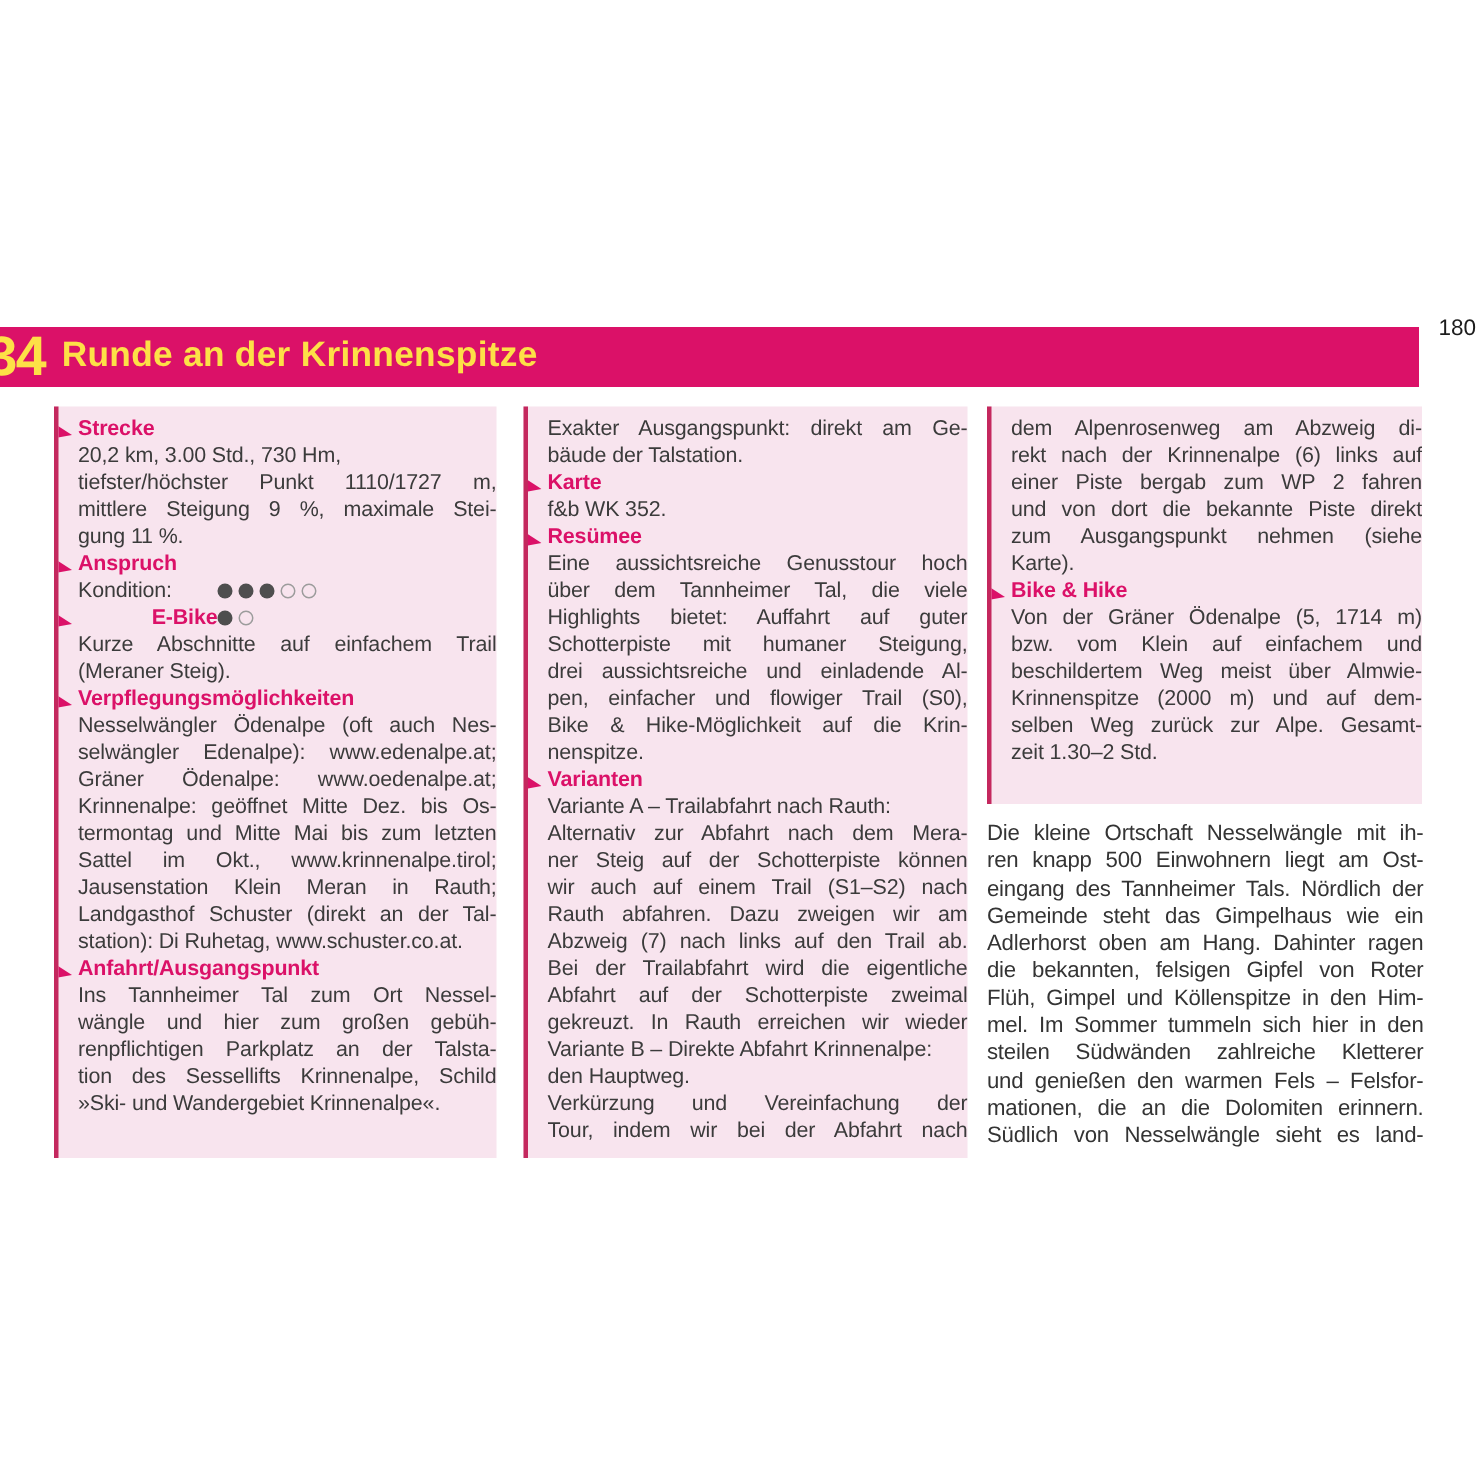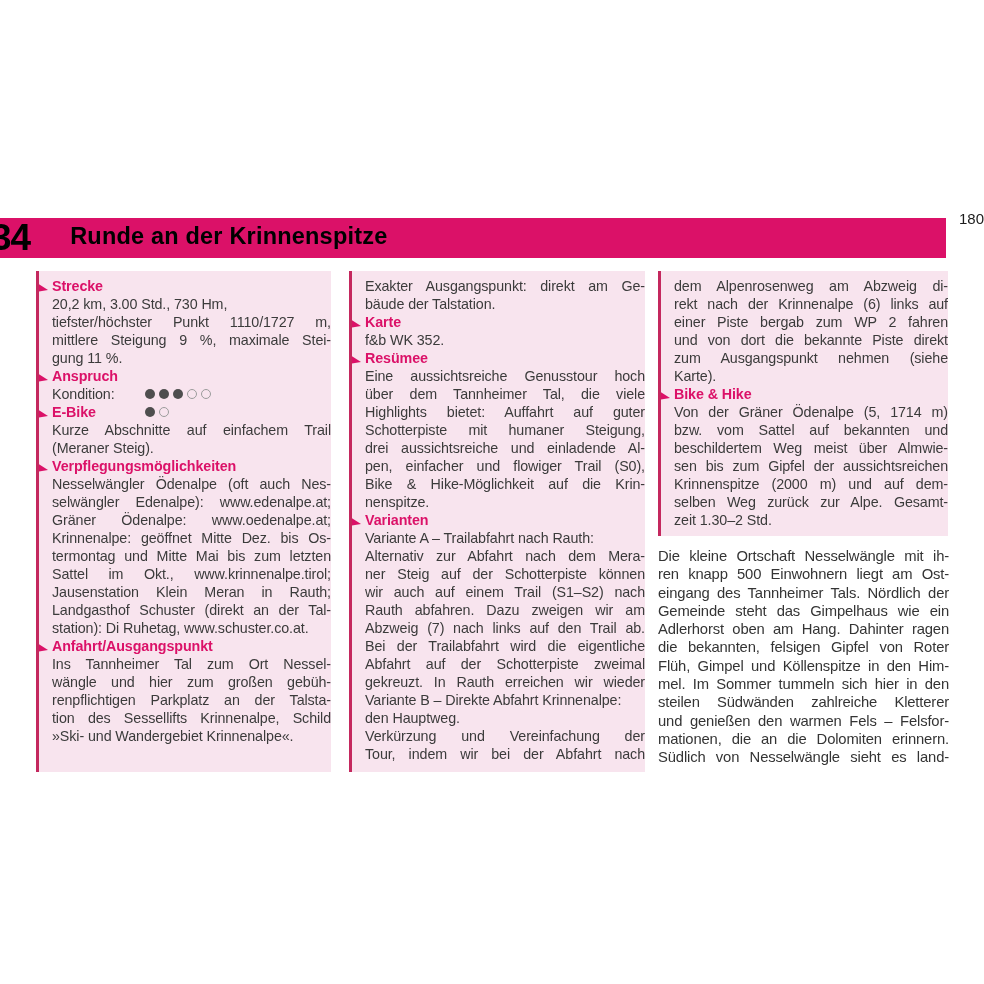--- a/index.html
+++ b/index.html
@@ -9,41 +9,41 @@
     font-family:"Liberation Sans", sans-serif;
     --accent:#DB1168;
     --linecol:#C4285E;
     --boxbg:#F8E4EE;
     --text:#3B3B3B;
   }
   .pagenum{position:absolute;left:959px;top:210px;font-size:15px;color:#1c1c1c;white-space:nowrap;}
   .titlebar{
     position:absolute;left:0;top:218px;width:946px;height:40px;
     background:var(--accent);display:flex;align-items:center;
-    overflow:hidden;color:#000000;font-weight:bold;gap:29px;
+    overflow:hidden;color:#fde047;font-weight:bold;
   }
   .tourno{font-size:37px;margin-left:-9px;letter-spacing:-1px;line-height:40px;}
   .tourtitle{font-size:23.5px;margin-left:11px;letter-spacing:0.2px;margin-top:-3px;white-space:nowrap;}
   .box{
     position:absolute;background:var(--boxbg);
     border-left:3px solid var(--linecol);
     padding:6px 0 6px 13px;box-sizing:border-box;
     font-size:14.3px;line-height:18px;color:var(--text);
     letter-spacing:-0.1px;overflow:hidden;
   }
   #col1{left:36px;top:271px;width:295px;height:501px;}
   #col2{left:349px;top:271px;width:296px;height:501px;}
   #col3{left:658px;top:271px;width:290px;height:265px;}
   .heading{position:relative;font-weight:bold;color:var(--accent);height:18px;}
   .flag{position:absolute;left:-21px;top:2px;width:17px;height:14px;display:block;}
   .ln{text-align:justify;text-align-last:justify;min-height:18px;}
   .ln.end{text-align-last:left;}
   .rrow{display:flex;align-items:center;height:18px;}
   .rlabel{width:93px;flex:0 0 93px;}
-  .hlab{width:93px;flex:0 0 93px;position:relative;font-weight:bold;color:var(--accent);}
+  .hlab{width:93px;flex:0 0 93px;position:relative;font-weight:bold;color:var(--accent);text-align:right;}
   .dots{display:flex;gap:4px;align-items:center;}
   .dot{width:10px;height:10px;border-radius:50%;box-sizing:border-box;flex:0 0 10px;}
   .dot.f{background:#4E4E4E;}
   .dot.e{border:1.6px solid #9C9C9C;background:transparent;}
   .bodytext{
     position:absolute;left:658px;top:547px;width:291px;
     font-size:14.8px;line-height:18.3px;color:#343434;letter-spacing:-0.15px;
   }
 </style>
 </head>
@@ -148,23 +148,22 @@
     <div class="ln">dem Alpenrosenweg am Abzweig di-</div>
     <div class="ln">rekt nach der Krinnenalpe (6) links auf</div>
     <div class="ln">einer Piste bergab zum WP 2 fahren</div>
     <div class="ln">und von dort die bekannte Piste direkt</div>
     <div class="ln">zum Ausgangspunkt nehmen (siehe</div>
     <div class="ln end">Karte).</div>
     <div class="heading"><span class="flag"><svg width="17" height="14" viewBox="0 0 17 14">
           <polygon points="0,0 17,11 0,14" style="fill:var(--accent)"></polygon>
         </svg></span><span class="htext">Bike &amp; Hike</span></div>
     <div class="ln">Von der Gräner Ödenalpe (5, 1714 m)</div>
-    <div class="ln">bzw. vom Sattel auf bekannten und</div>
+    <div class="ln">bzw. vom Klein auf einfachem und</div>
     <div class="ln">beschildertem Weg meist über Almwie-</div>
-    <div class="ln">sen bis zum Gipfel der aussichtsreichen</div>
     <div class="ln">Krinnenspitze (2000 m) und auf dem-</div>
     <div class="ln">selben Weg zurück zur Alpe. Gesamt-</div>
     <div class="ln end">zeit 1.30–2 Std.</div>
   </div>
 
 <div class="bodytext" id="bodytext">
     <div class="ln">Die kleine Ortschaft Nesselwängle mit ih-</div>
     <div class="ln">ren knapp 500 Einwohnern liegt am Ost-</div>
     <div class="ln">eingang des Tannheimer Tals. Nördlich der</div>
     <div class="ln">Gemeinde steht das Gimpelhaus wie ein</div>

